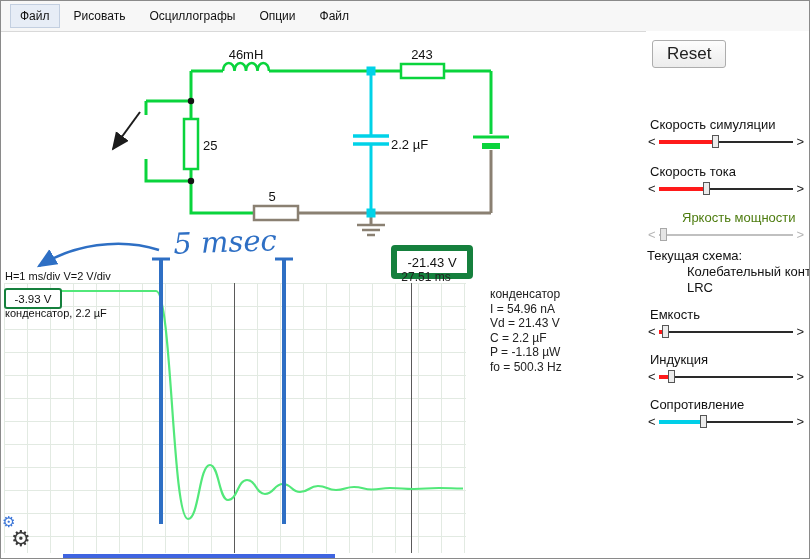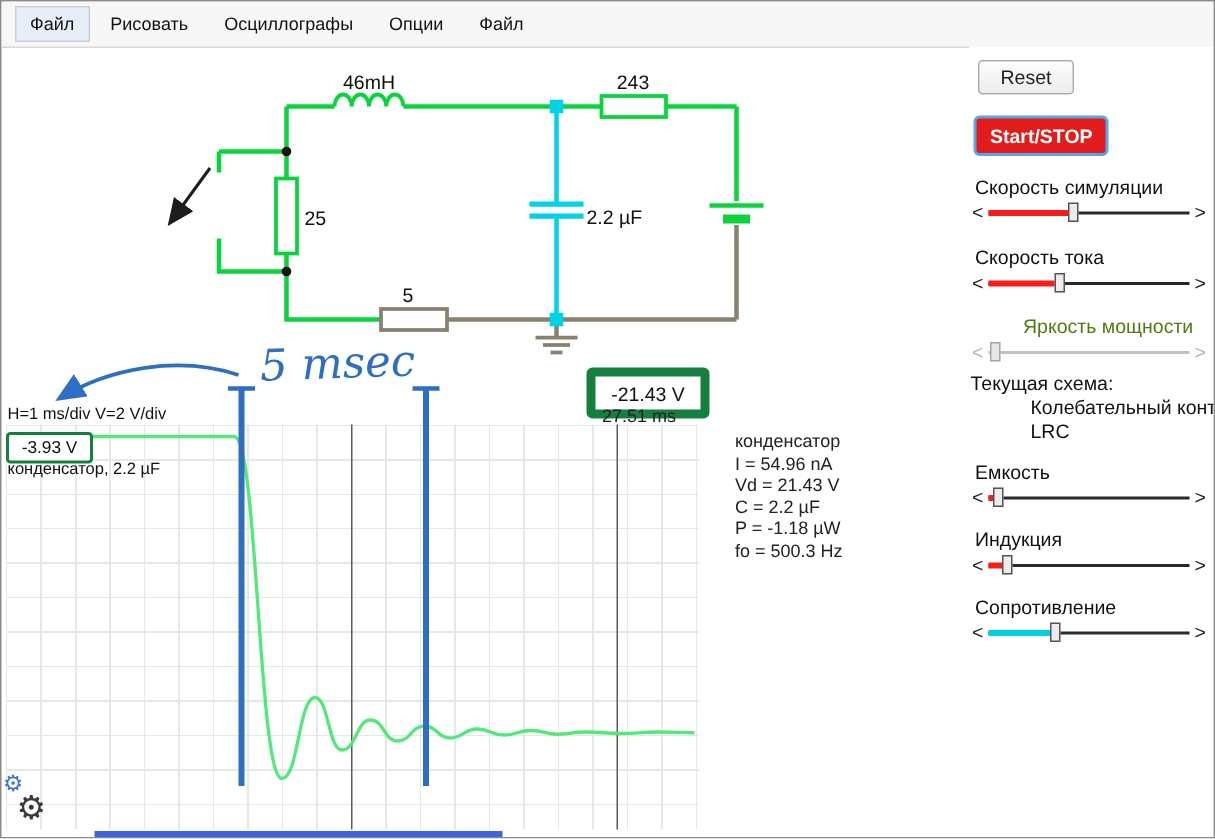--- a/index.html
+++ b/index.html
@@ -41,21 +41,21 @@
   }
   .badge-cap{left:390px;top:244px;width:70px;height:22px;font-size:13px;}
   .badge-scope{left:3px;top:287px;width:54px;height:17px;font-size:11.5px;border-width:2px;border-radius:3px;}
   .time-label{position:absolute;left:390px;top:269px;width:70px;text-align:center;font-size:12px;color:#222;z-index:6;}
   .scale-label{position:absolute;left:4px;top:269px;font-size:11px;color:#111;z-index:6;white-space:nowrap;}
   .channel-label{position:absolute;left:4px;top:306px;font-size:11px;color:#111;z-index:6;white-space:nowrap;}
   .info-block{position:absolute;left:489px;top:286px;font-size:12px;line-height:14.5px;color:#222;z-index:3;}
   
   .sidebar{position:absolute;left:645px;top:30px;width:163px;height:529px;background:#fff;z-index:4;}
   .btn-reset{
-    position:absolute;left:6px;top:9px;padding:3px 14px;font-size:13px;
+    position:absolute;left:6px;top:9px;padding:3px 14px;font-size:17px;
     font-family:"Liberation Sans",sans-serif;color:#222;
     border:1px solid #adadad;border-radius:3px;background:linear-gradient(#fdfdfd,#ececec);
   }
   .btn-startstop{
     position:absolute;left:3px;top:46px;padding:4px 9px;font-size:13px;font-weight:bold;
     font-family:"Liberation Sans",sans-serif;
     background:#e21b1b;color:#fff;border:2px solid #58a6e8;border-radius:4px;
   }
   .sb-label{position:absolute;left:4px;font-size:13px;white-space:nowrap;}
   .sb-label.disabled{color:#4d7c0f;margin-left:32px;}
@@ -211,21 +211,20 @@
     <div>конденсатор</div>
     <div>I = 54.96 nA</div>
     <div>Vd = 21.43 V</div>
     <div>C = 2.2 µF</div>
     <div>P = -1.18 µW</div>
     <div>fo = 500.3 Hz</div>
   </div>
 
   <div class="sidebar">
     <button class="btn-reset">Reset</button>
-    <button class="btn-startstop">Start/STOP</button>
 
     <div class="sb-label" style="top:86px">Скорость симуляции</div>
     <div class="slider-row" style="top:103px">
       <span class="sl-arrow">&lt;</span>
       <span class="sl-track">
           <span class="sl-line"></span>
           <span class="sl-fill" style="width: 42%; background: rgb(255, 26, 26);"></span>
           <span class="sl-thumb" style="left: calc(42% - 3px);"></span>
         </span>
       <span class="sl-arrow">&gt;</span>

